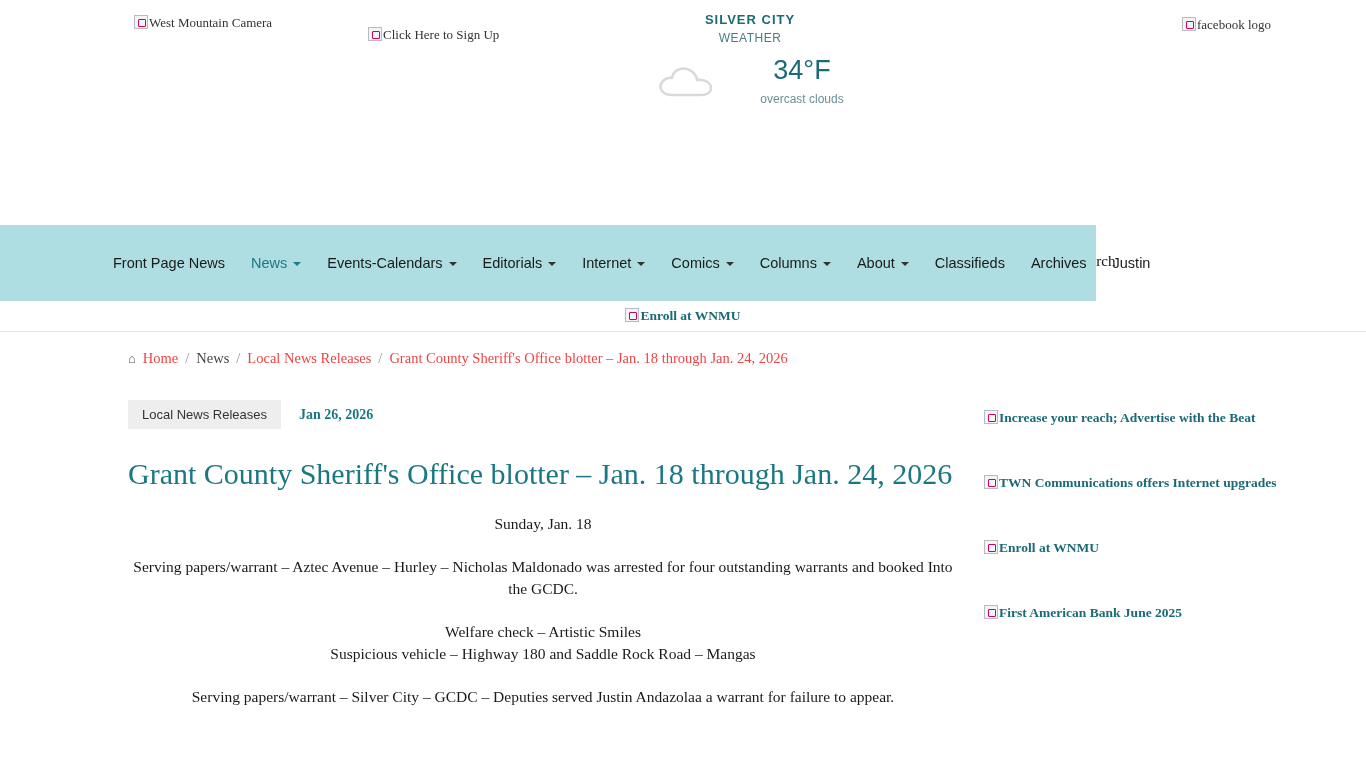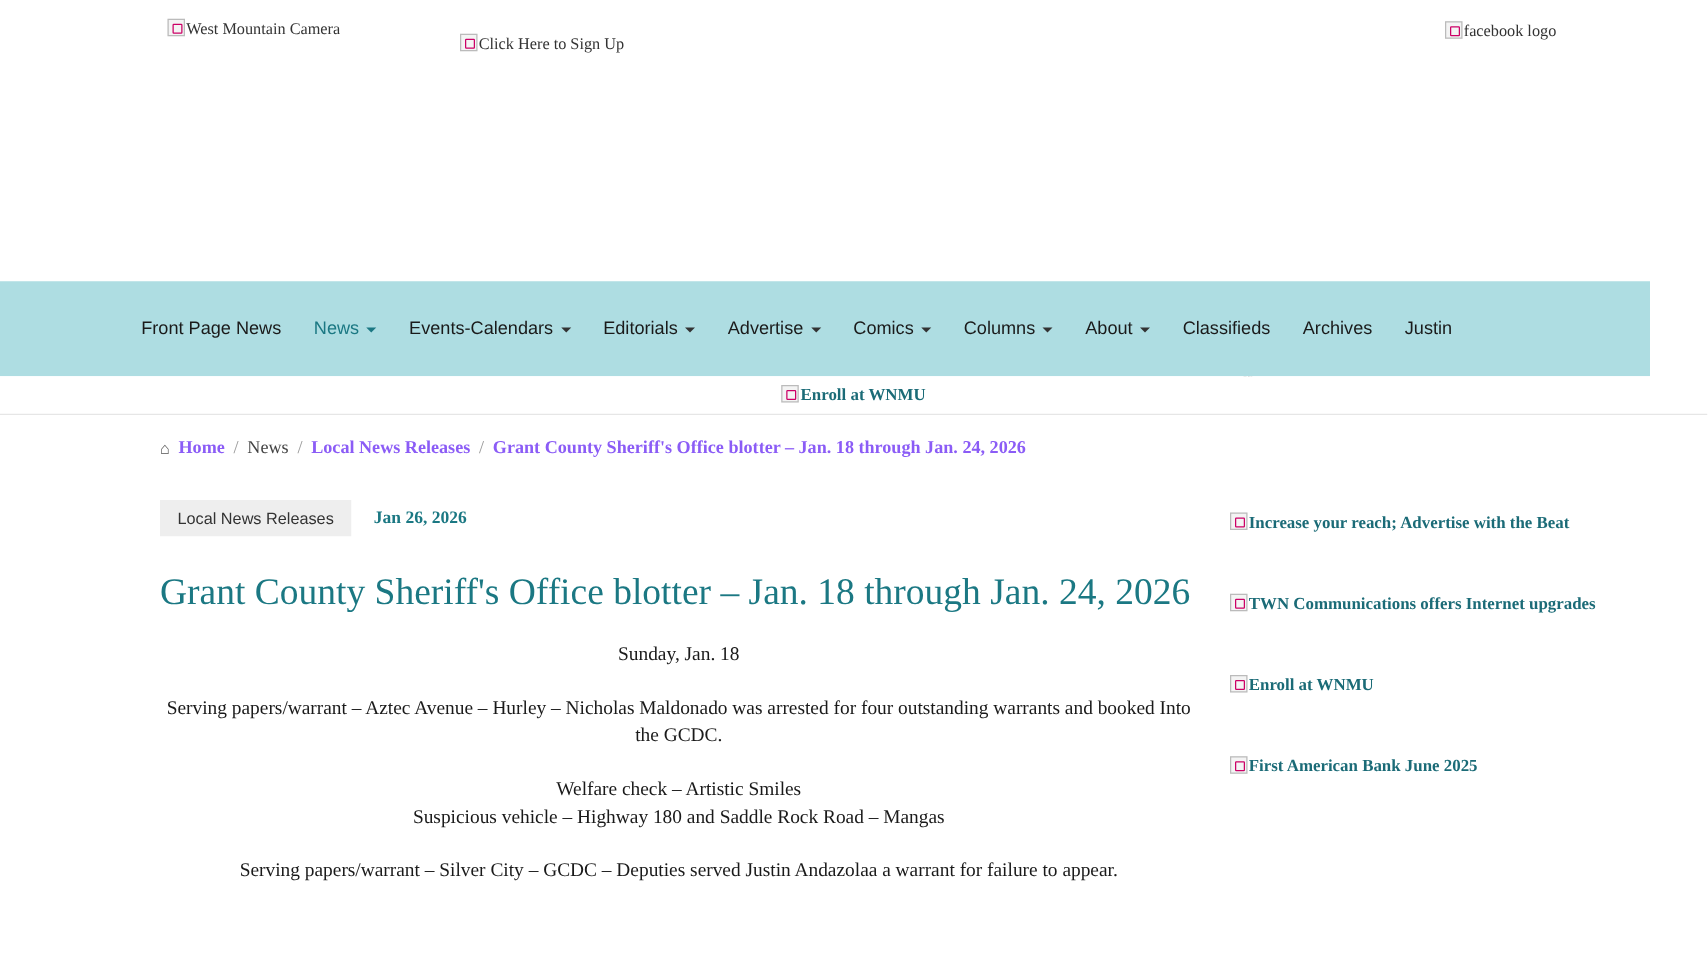--- a/index.html
+++ b/index.html
@@ -32,21 +32,21 @@
   }
   .broken-img .glyph:after {
     content: "";
     position: absolute; left: 3px; top: 3px;
     width: 6px; height: 6px;
     border: 1px solid #c06;
     border-radius: 1px;
   }
   .tl-webcam { position: absolute; left: 134px; top: 15px; }
   .tl-signup { position: absolute; left: 368px; top: 27px; }
-  .tl-fb     { position: absolute; left: 1116px; top: 17px; padding-left: 40px; }
+  .tl-fb     { position: absolute; left: 1142px; top: 17px; padding-left: 40px; }
 
   .weather { position: absolute; left: 600px; top: 12px; width: 300px; text-align: center; }
   .weather .city {
     font-family: "Liberation Sans", sans-serif;
     font-size: 13px; font-weight: bold; letter-spacing: 1px;
     color: #1b6b77;
   }
   .weather .sub {
     font-family: "Liberation Sans", sans-serif;
     font-size: 12px; color: #4b7b82; letter-spacing: .5px;
@@ -80,21 +80,21 @@
   }
   .search-box .img-ph .glyph { display:block; margin-bottom:1px; }
   .search-label {
     font-family: "Liberation Serif", serif;
     font-size: 15px; color: #111; white-space: nowrap; padding-top: 3px;
   }
 
   
   .nav {
     position: absolute; left: 0; top: 225px;
-    width: 1320px; height: 76px;
+    width: 1096px; height: 76px;
     background: #aedde2;
     display: flex; align-items: center;
   }
   .nav-inner { padding-left: 100px; display: flex; align-items: center; gap: 0; }
   .nav-item {
     font-family: "Liberation Sans", sans-serif;
     font-size: 14.5px;
     color: #1a1a1a;
     padding: 0 13px;
     cursor: pointer;
@@ -122,21 +122,21 @@
 
   
   .breadcrumb {
     position: absolute; left: 128px; top: 350px;
     font-family: "Liberation Serif", serif;
     font-size: 14.5px;
     color: #444;
     display: flex; align-items: center; gap: 0;
     white-space: nowrap;
   }
-  .breadcrumb a { color: #8b5cf6; text-decoration: none; font-weight: bold; }
+  .breadcrumb a { color: #ef4444; text-decoration: none; }
   .breadcrumb .sep { color: #999; margin: 0 7px; }
   .breadcrumb .home-icon { margin-right: 7px; font-size: 13px; color: #555; }
 
   
   .article { position: absolute; left: 128px; top: 400px; width: 830px; }
   .meta-row { display: flex; align-items: center; gap: 18px; }
   .cat-pill {
     background: #eeeeee;
     padding: 7px 14px;
     font-family: "Liberation Sans", sans-serif;
@@ -189,20 +189,35 @@
     <div class="broken-img tl-webcam">
       <span class="glyph"></span><span>West Mountain Camera</span>
     </div>
     <div class="broken-img tl-signup">
       <span class="glyph"></span><span>Click Here to Sign Up</span>
     </div>
     <div class="broken-img tl-fb">
       <span class="glyph"></span><span>facebook logo</span>
     </div>
 
+    <div class="weather">
+      <div class="city">SILVER CITY</div>
+      <div class="sub">WEATHER</div>
+      <div class="row">
+        <div class="cloud-icon">
+          <svg width="62" height="40" viewBox="0 0 62 40">
+            <path d="M16 33 C7 33 3 27 5 22 C7 17 13 15 16 16 C17 9 24 5 31 7 C38 9 41 15 41 18 C49 17 55 21 55 26 C55 31 50 33 45 33 Z" fill="none" stroke="#d9d9d9" stroke-width="2.5" stroke-linejoin="round"></path>
+          </svg>
+        </div>
+        <div>
+          <div class="temp">34°F</div>
+          <div class="desc">overcast clouds</div>
+        </div>
+      </div>
+    </div>
   </div>
 
   <div class="masthead">
     <div class="broken-img logo-beat">
       <span class="glyph"></span><span>Grant County Beat</span>
     </div>
     <div class="search-box">
       <div class="img-ph">
         <span class="glyph"></span><span>Click to Search</span>
       </div>
@@ -221,21 +236,21 @@
       </div>
       <div class="nav-item">
         <span>Events-Calendars</span>
         <span class="caret"></span>
       </div>
       <div class="nav-item">
         <span>Editorials</span>
         <span class="caret"></span>
       </div>
       <div class="nav-item">
-        <span>Advertise</span>
+        <span>Internet</span>
         <span class="caret"></span>
       </div>
       <div class="nav-item">
         <span>Comics</span>
         <span class="caret"></span>
       </div>
       <div class="nav-item">
         <span>Columns</span>
         <span class="caret"></span>
       </div>

